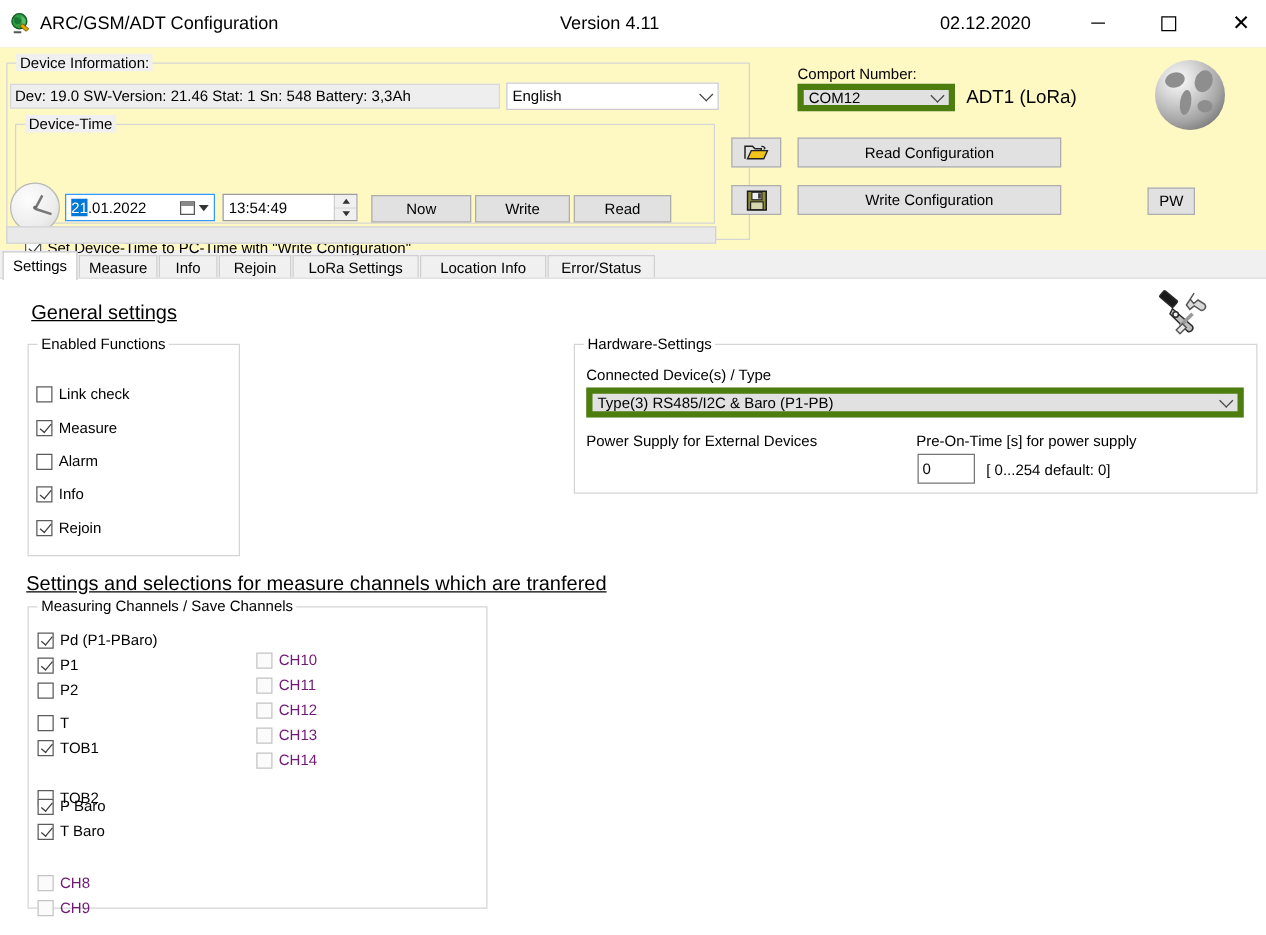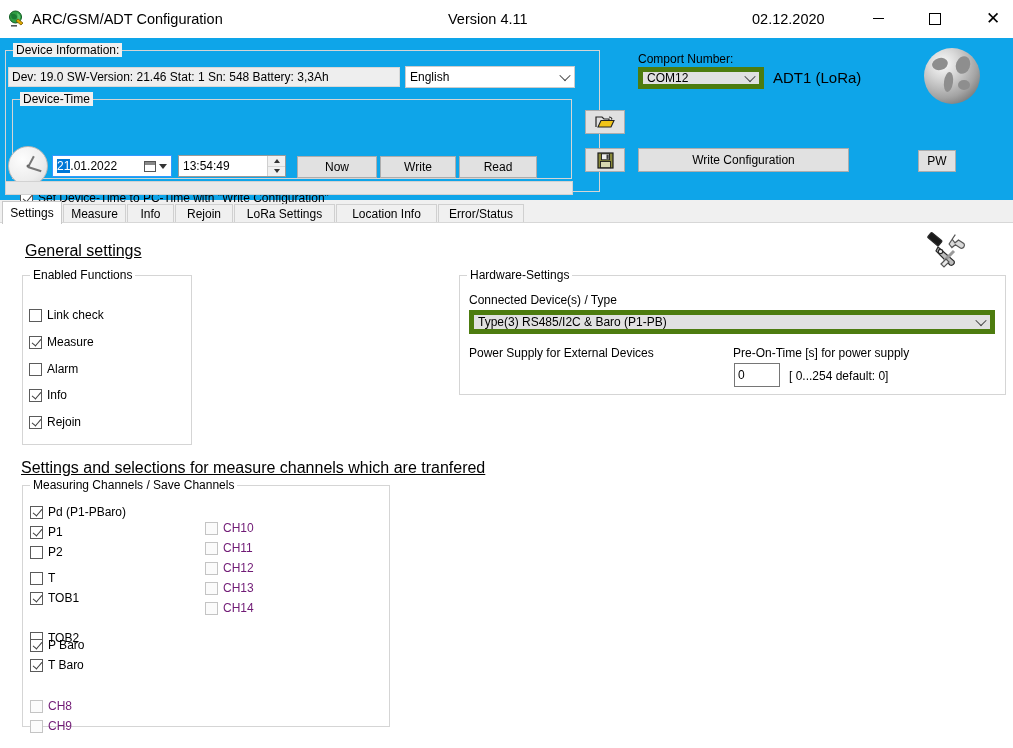--- a/index.html
+++ b/index.html
@@ -71,21 +71,21 @@
   .glyph-close {
     font-size: 17px; line-height: 17px; color: #000;
     font-family: "Liberation Sans", sans-serif;
   }
 
   
   .header {
     position: absolute;
     left: 0; top: 38px;
     width: 1013px; height: 162px;
-    background: #0ea5e9;
+    background: #fef9c3;
   }
 
   .grp {
     position: absolute;
     border: 1px solid #d5d5d5;
     background: transparent;
   }
   .grp-label {
     position: absolute;
     top: -8px; left: 7px;
@@ -491,20 +491,21 @@
   </div>
 
   <div class="btn" style="left:585px; top:72px; width:40px; height:24px;">
     <svg width="20" height="16" viewBox="0 0 20 16">
       <path d="M1 13 V3 h6 l2 2 h5 v2" fill="none" stroke="#222" stroke-width="1.2"></path>
       <path d="M3 13 L6 6.5 H19 L16 13 Z" fill="#f0c419" stroke="#222" stroke-width="1.1"></path>
       <path d="M14 3 q3 0 3 2" fill="none" stroke="#222" stroke-width="1"></path>
       <path d="M16.2 4.2 l1.2 1 -1.6 .6z" fill="#222"></path>
     </svg>
   </div>
+  <div class="btn" style="left:638px; top:72px; width:211px; height:24px;">Read Configuration</div>
 
   <div class="btn" style="left:585px; top:110px; width:40px; height:24px;">
     <svg width="17" height="17" viewBox="0 0 17 17">
       <rect x="1" y="1" width="15" height="15" fill="#8a8a3a" stroke="#1d1d1d" stroke-width="1.2"></rect>
       <rect x="4.5" y="1.8" width="8" height="6" fill="#efefef" stroke="#1d1d1d" stroke-width="0.9"></rect>
       <rect x="9.5" y="2.6" width="2.2" height="4.3" fill="#3a3a3a"></rect>
       <rect x="3.5" y="9.5" width="10" height="6.2" fill="#d8d8b0" stroke="#1d1d1d" stroke-width="0.9"></rect>
     </svg>
   </div>
   <div class="btn" style="left:638px; top:110px; width:211px; height:24px;">Write Configuration</div>

